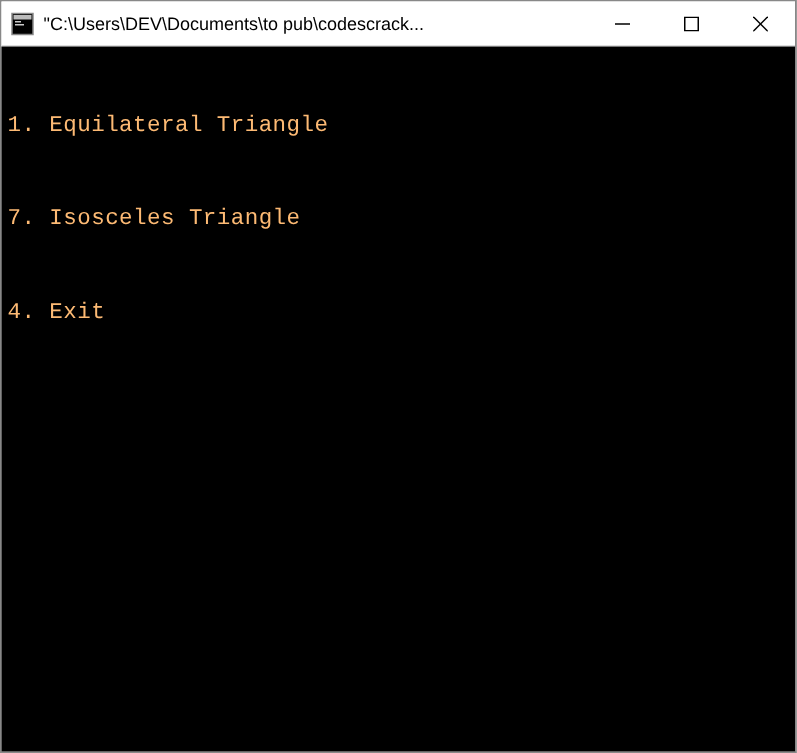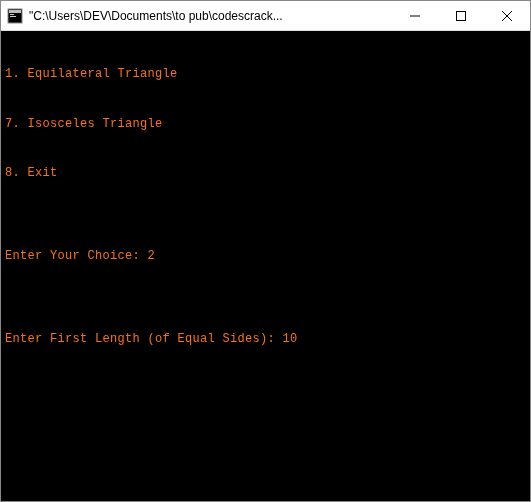--- a/index.html
+++ b/index.html
@@ -59,23 +59,23 @@
       justify-content: center;
       font-size: 10px;
       color: #000;
       background: transparent;
       border: none;
       cursor: pointer;
     }
     .console {
       flex: 1;
       background: #000;
-      color: #f97316;
+      color: #fdba74;
       font-family: Consolas, "Courier New", monospace;
-      font-size: 12px;
+      font-size: 15px;
       line-height: 1.38;
       padding: 2px 4px;
       white-space: pre;
       overflow: hidden;
       letter-spacing: 0.3px;
     }
     .console .line {
       display: block;
     }
   </style>
@@ -108,25 +108,23 @@
         <svg width="10" height="10" viewBox="0 0 10 10">
           <line x1="0" y1="0" x2="10" y2="10" stroke="#000" stroke-width="1"></line>
           <line x1="10" y1="0" x2="0" y2="10" stroke="#000" stroke-width="1"></line>
         </svg>
       </button>
     </div>
   </div>
   <div class="console">
     <span class="line">1. Equilateral Triangle</span>
     <span class="line">7. Isosceles Triangle</span>
-    <span class="line">8. Exit</span>
+    <span class="line">4. Exit</span>
     <span class="line"></span>
-    <span class="line">Enter Your Choice: 2</span>
     <span class="line"></span>
-    <span class="line">Enter First Length (of Equal Sides): 10</span>
     
     <span class="line"></span>
     
     <span class="line"></span>
     
     
     
     
     <span class="line"></span>
     

